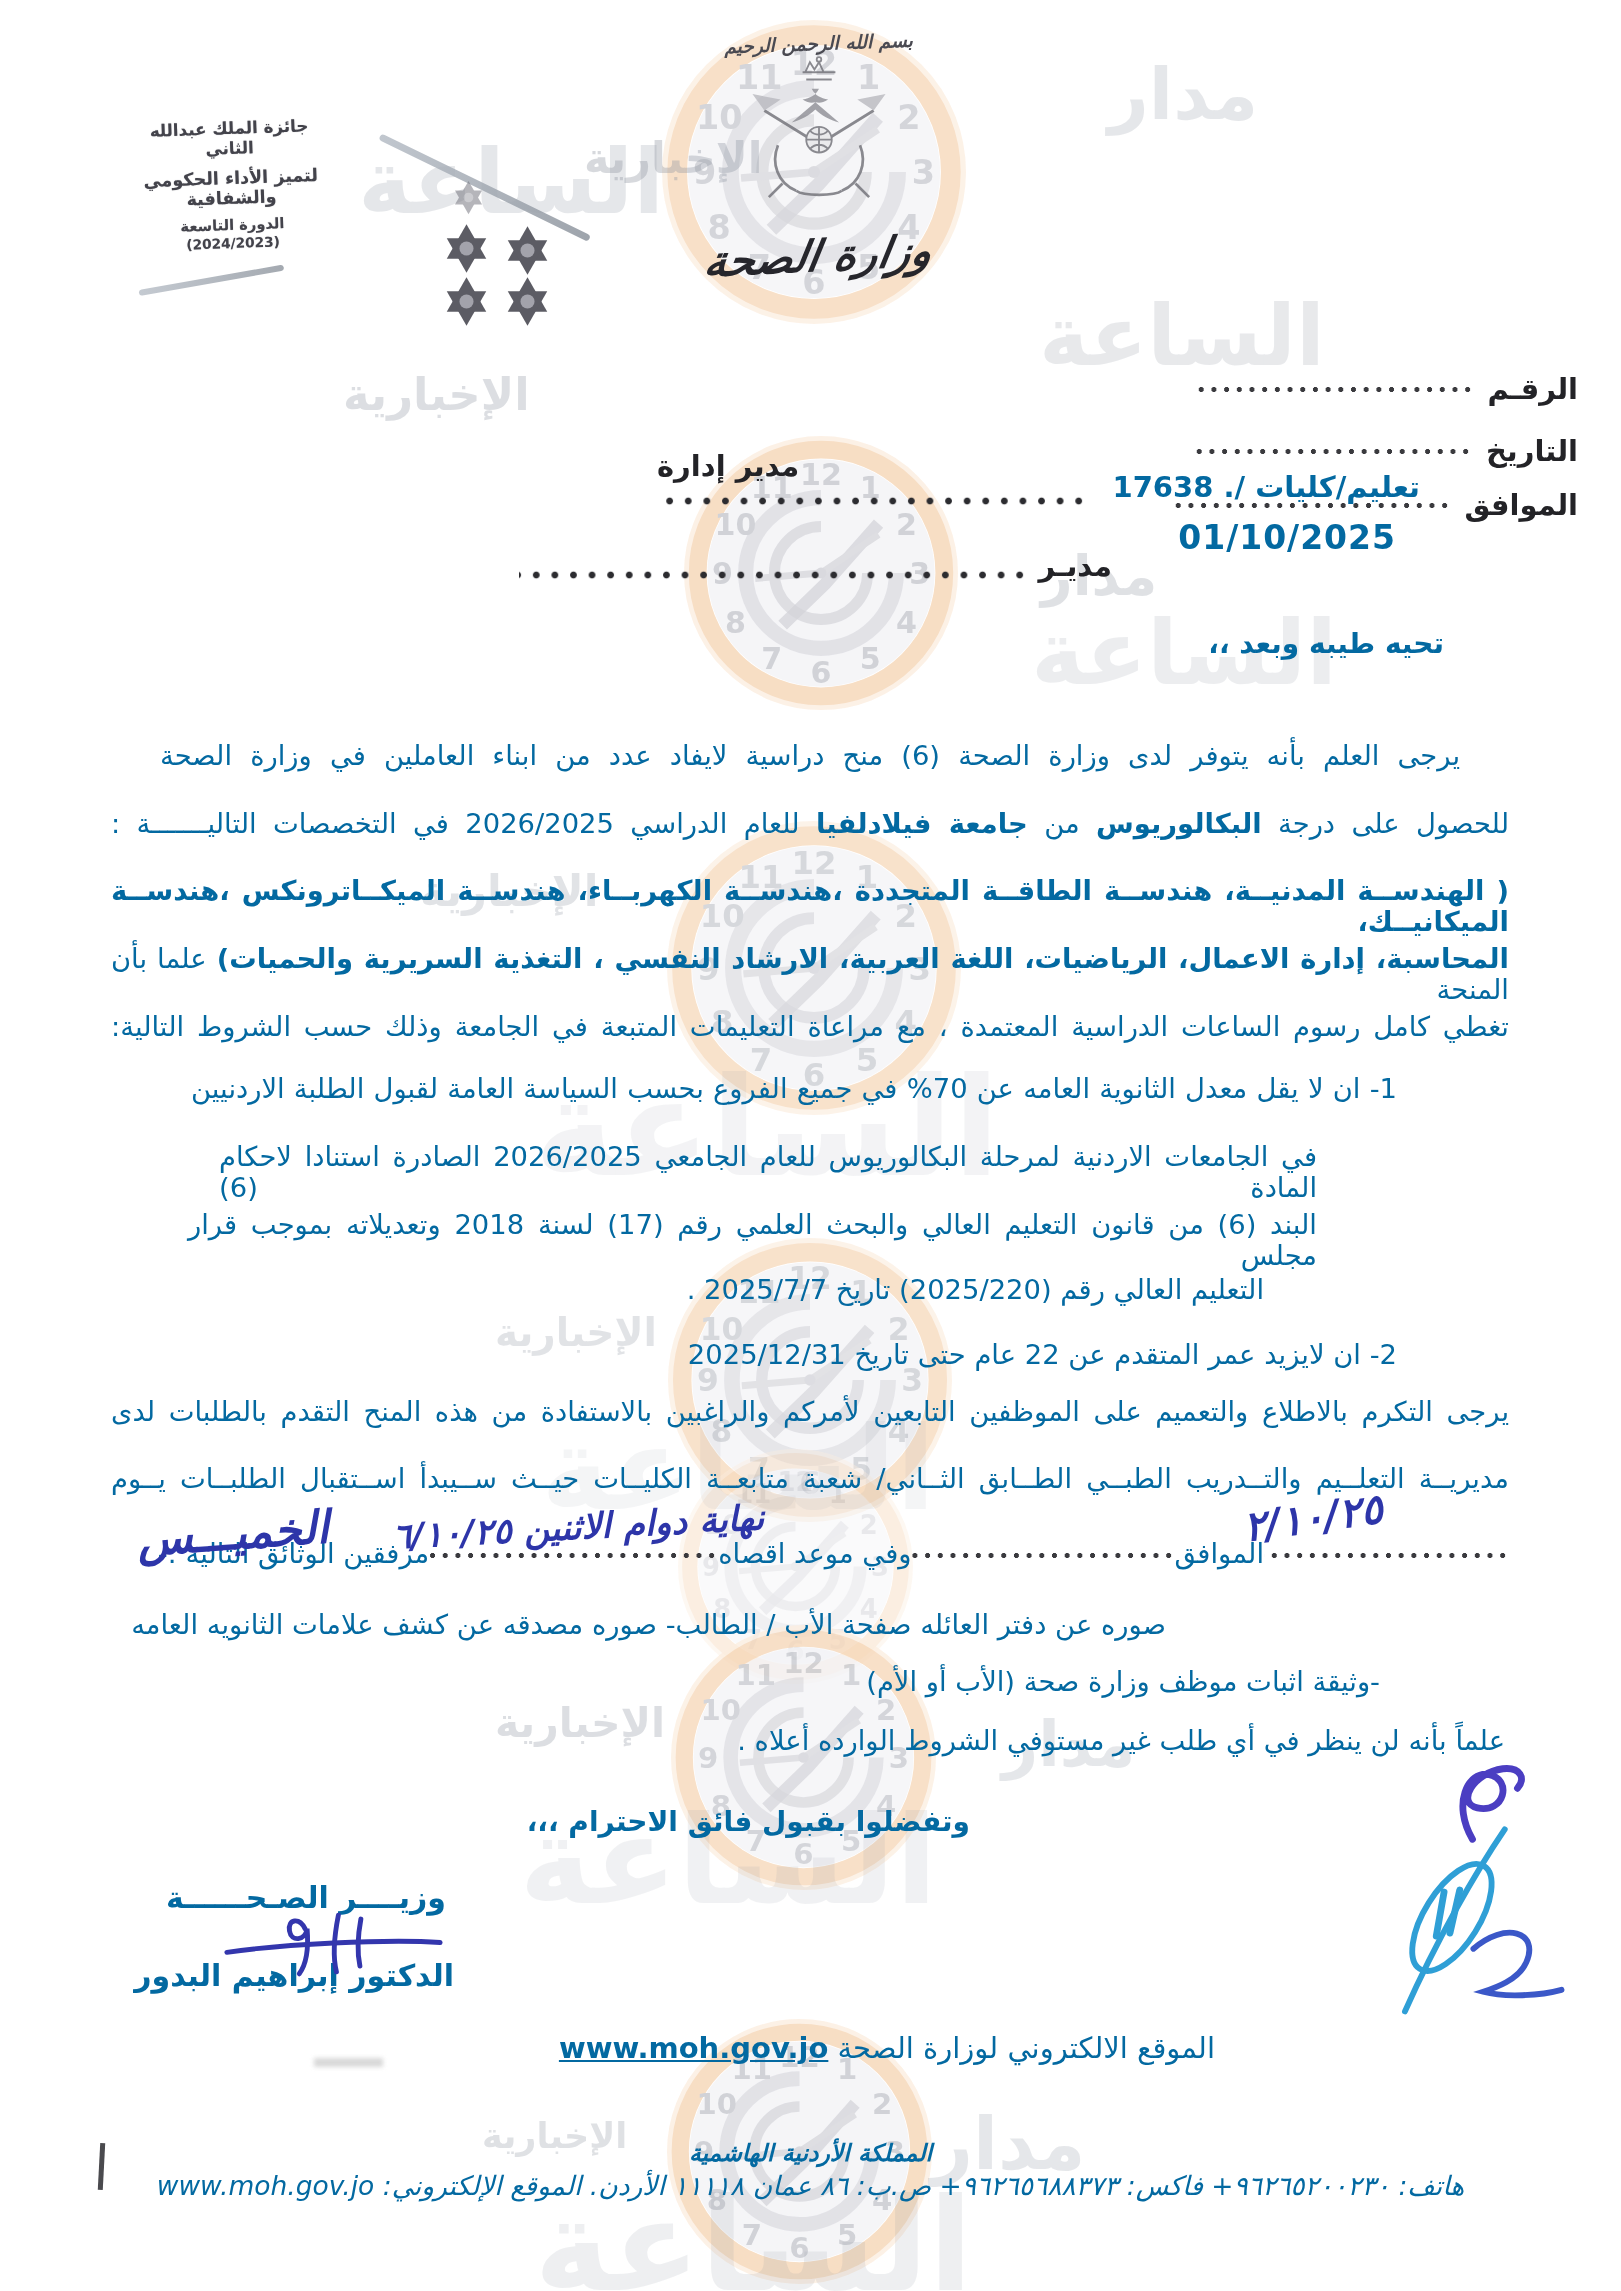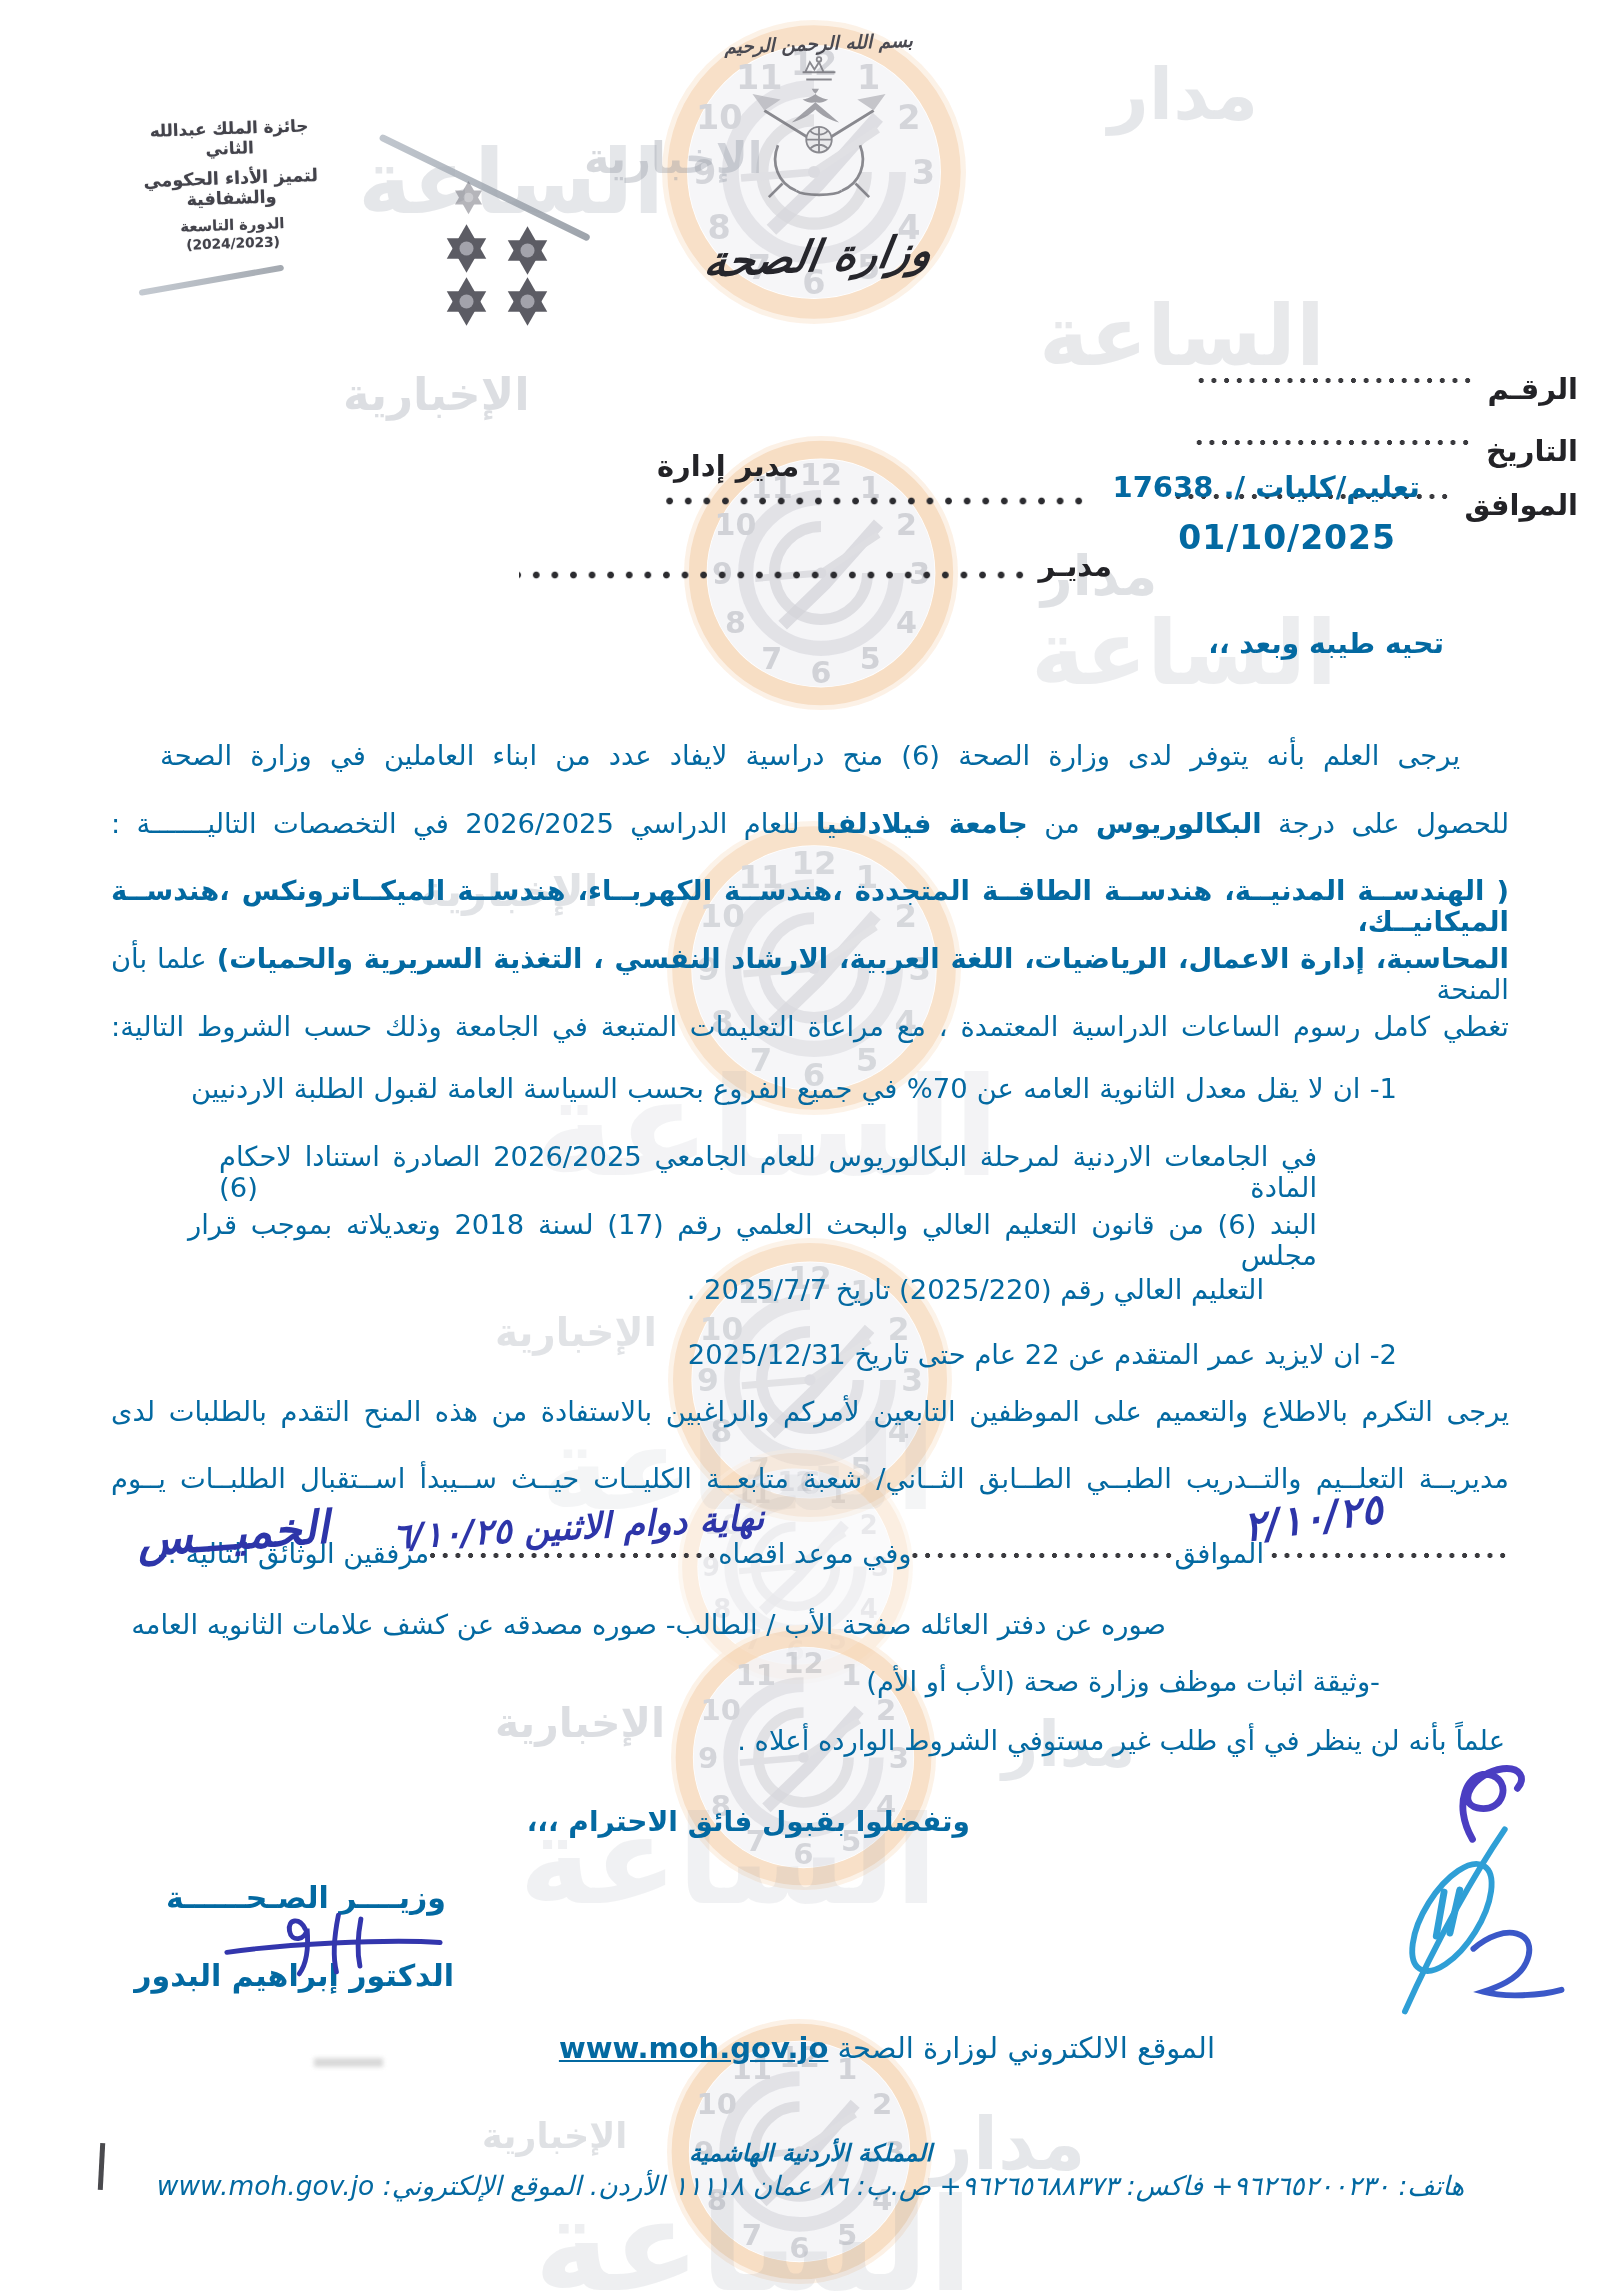--- a/index.html
+++ b/index.html
@@ -25,21 +25,21 @@
   
   .line{position:absolute;z-index:2;font-size:27.4px;font-weight:500;white-space:nowrap;color:#0369a1;}
   .j{white-space:normal;text-align:justify;text-align-last:justify;}
   .b{font-weight:bold;}
   .dots{display:inline-block;height:0.95em;vertical-align:baseline;background-repeat:repeat-x;
         background-image:radial-gradient(circle,#3a3a3e 2.2px,transparent 2.8px);
         background-size:12.7px 8.8px;background-position:right bottom 2.9px;}
   .dots-big{display:inline-block;height:1em;vertical-align:baseline;background-repeat:repeat-x;
         background-image:radial-gradient(circle,#2c2c30 2.9px,transparent 3.8px);
         background-size:18.6px 11.8px;background-position:right bottom 2px;}
-  .field-row{position:absolute;z-index:2;display:flex;align-items:flex-start;gap:13.7px;direction:rtl;}
+  .field-row{position:absolute;z-index:2;display:flex;align-items:center;gap:13.7px;direction:rtl;}
   .field-label{font-size:29px;font-weight:bold;}
   .addr-row{position:absolute;z-index:3;display:flex;align-items:flex-end;gap:9.8px;direction:rtl;}
   .addr-label{font-size:29px;font-weight:bold;}
   .hand{position:absolute;z-index:4;color:#2d35a9;font-style:italic;font-weight:bold;white-space:nowrap;}
   .sig-svg{position:absolute;z-index:4;}
   .url{font-weight:bold;text-decoration:underline;}
   .footer-text{position:absolute;left:0;right:0;text-align:center;z-index:2;font-style:italic;color:#0369a1;}
 </style>
 </head>
 <body>

